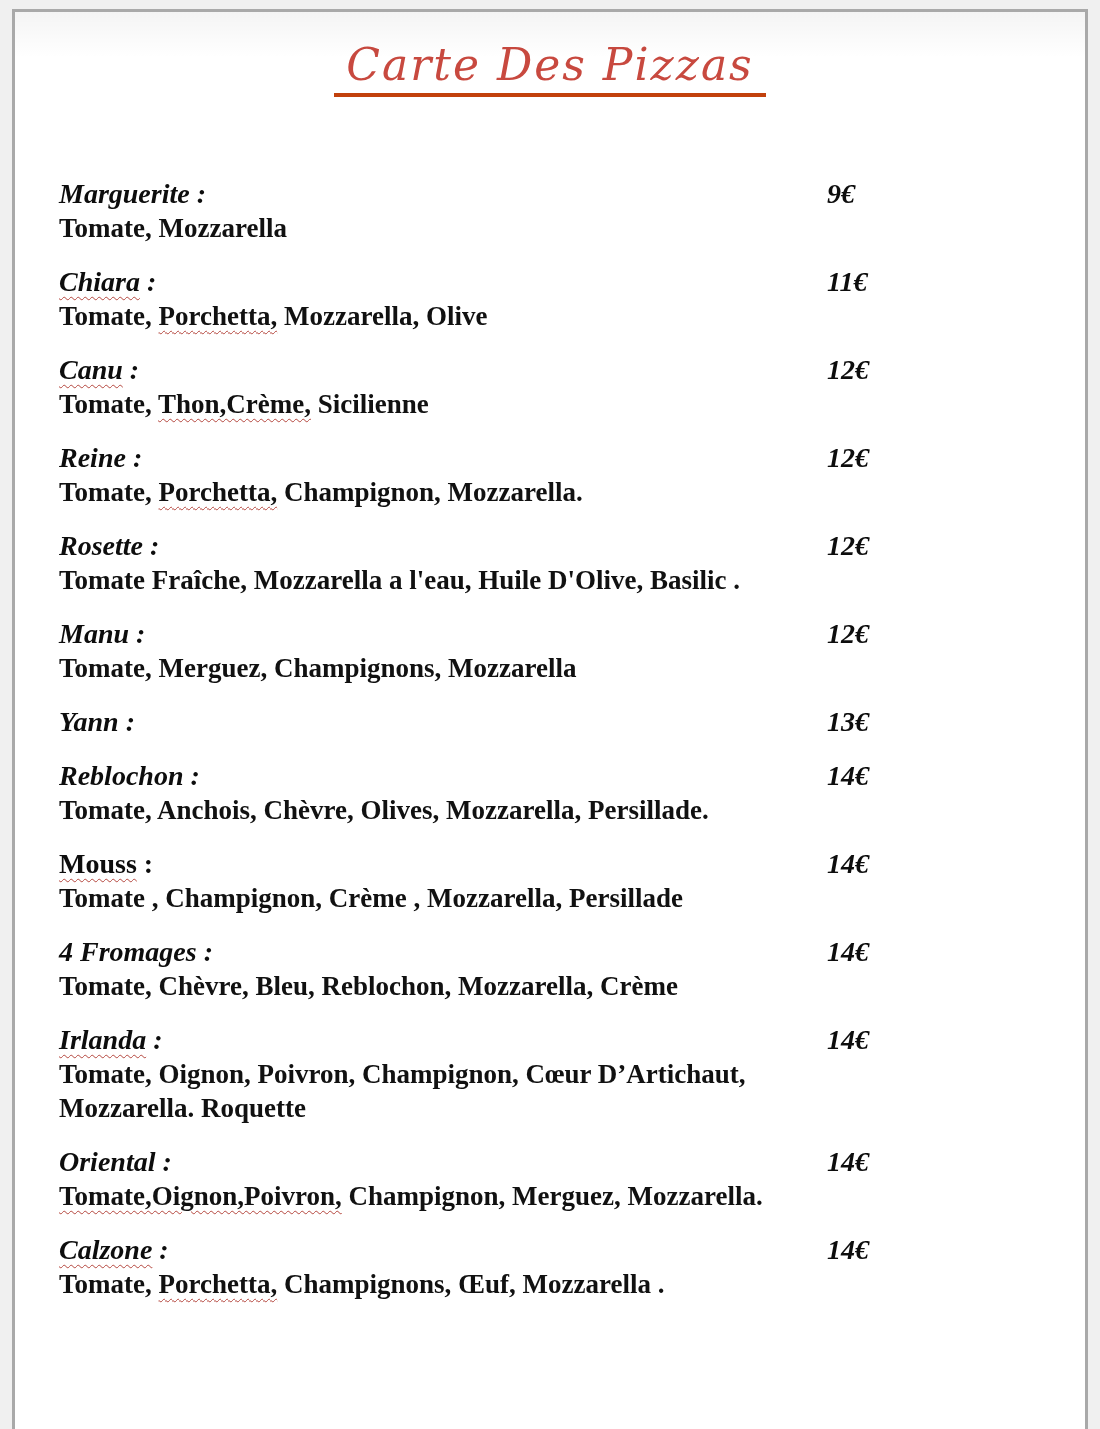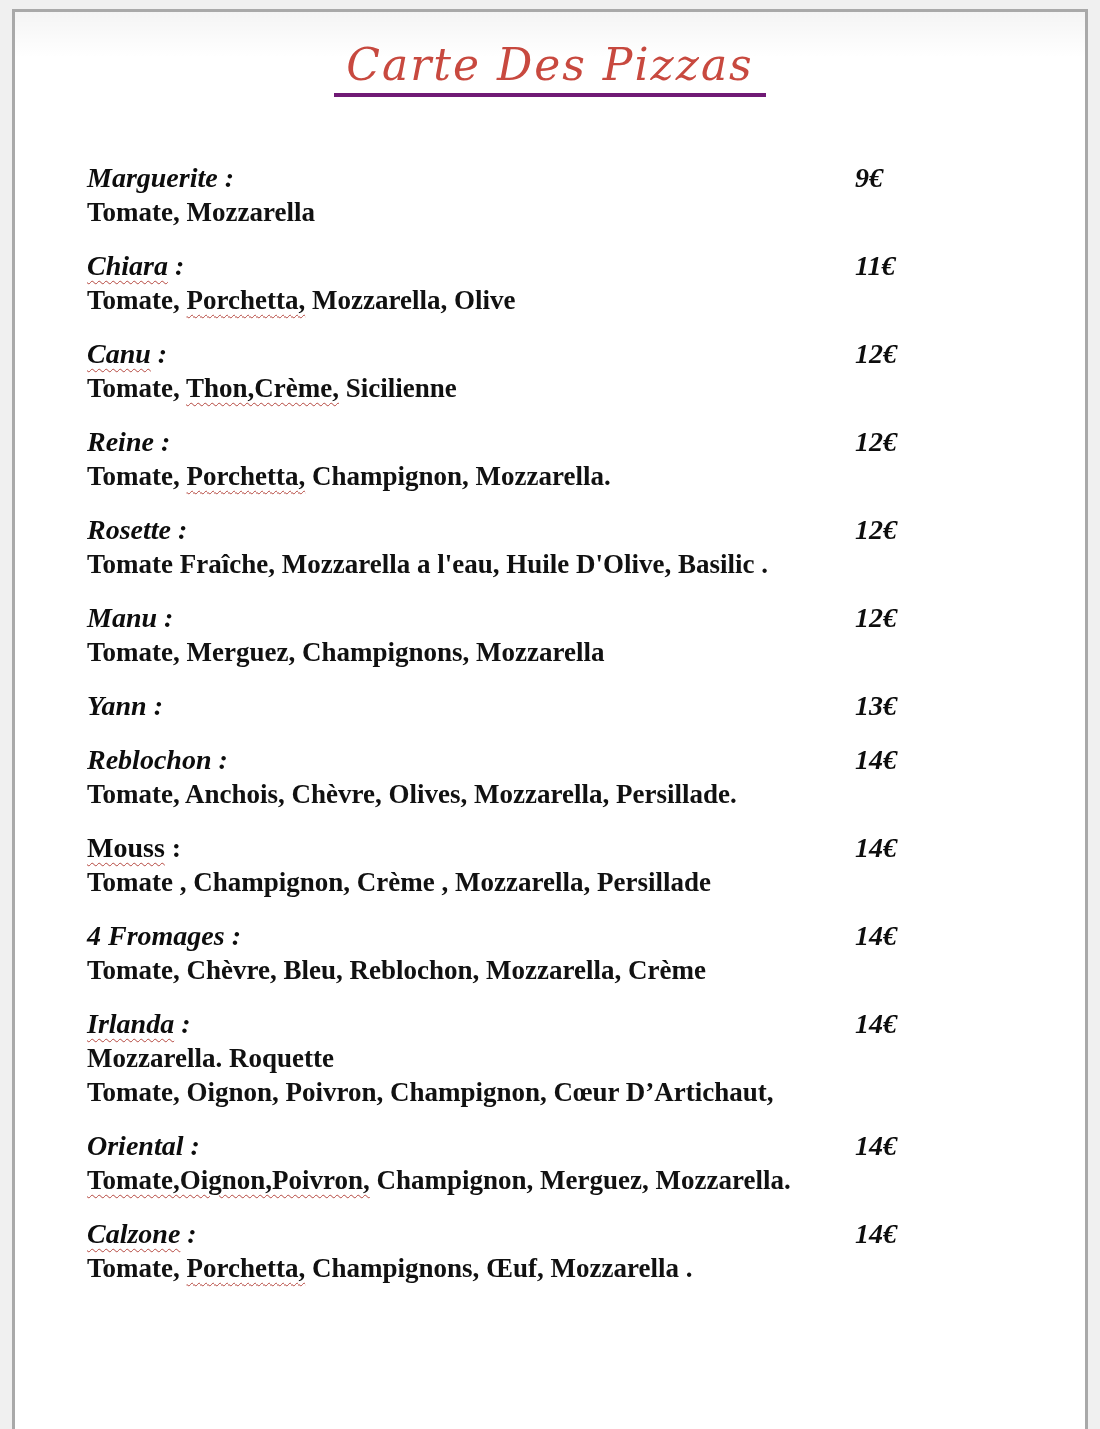--- a/index.html
+++ b/index.html
@@ -34,25 +34,26 @@
   }
   .doc-title {
     display: inline-block;
     font-family: "DejaVu Serif", serif;
     font-style: italic;
     font-weight: 400;
     font-size: 44px;
     line-height: 50px;
     letter-spacing: 2px;
     color: #c8493f;
-    border-bottom: 4px solid #701a75;
+    border-bottom: 4px solid #c2410c;
     padding: 0 12px 3px 12px;
   }
   .menu {
-    padding: 64px 0 0 72px;
+    padding: 64px 0 0 44px;
+    margin-top: 16px;
   }
   .menu-item {
     position: relative;
     margin-bottom: 20px;
     padding-right: 140px;
   }
   .item-name {
     font-size: 28px;
     line-height: 34px;
     font-weight: bold;
@@ -163,22 +164,22 @@
     <div class="menu-item">
       <div class="item-name"><span class="name-text">4 Fromages</span><span class="name-suffix"> :</span></div>
       <span class="item-price">14€</span>
       <div class="item-ing"><span>Tomate, Chèvre, Bleu, Reblochon, Mozzarella, Crème</span><span class="squiggle"></span><span></span></div>
 
     </div>
 
     <div class="menu-item">
       <div class="item-name"><span class="name-text squiggle">Irlanda</span><span class="name-suffix"> :</span></div>
       <span class="item-price">14€</span>
+      <div class="item-ing"><span>Tomate, Oignon, Poivron, Champignon, Cœur D’Artichaut,</span><span class="squiggle"></span><span></span></div>
       <div class="item-ing ing-line2">Mozzarella. Roquette</div>
-      <div class="item-ing"><span>Tomate, Oignon, Poivron, Champignon, Cœur D’Artichaut,</span><span class="squiggle"></span><span></span></div>
     </div>
 
     <div class="menu-item">
       <div class="item-name"><span class="name-text">Oriental</span><span class="name-suffix"> :</span></div>
       <span class="item-price">14€</span>
       <div class="item-ing"><span></span><span class="squiggle">Tomate,Oignon,Poivron,</span><span> Champignon, Merguez, Mozzarella.</span></div>
 
     </div>
 
     <div class="menu-item">

